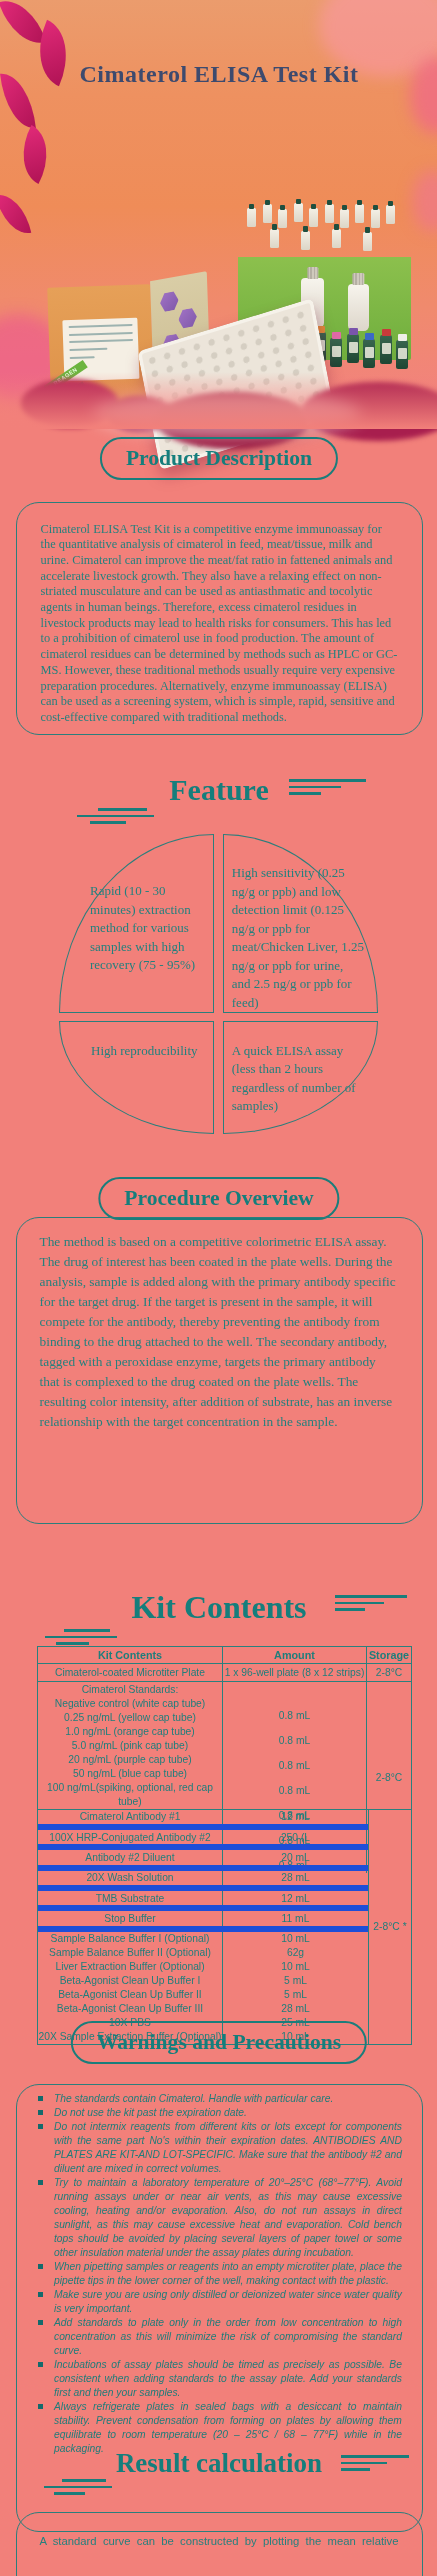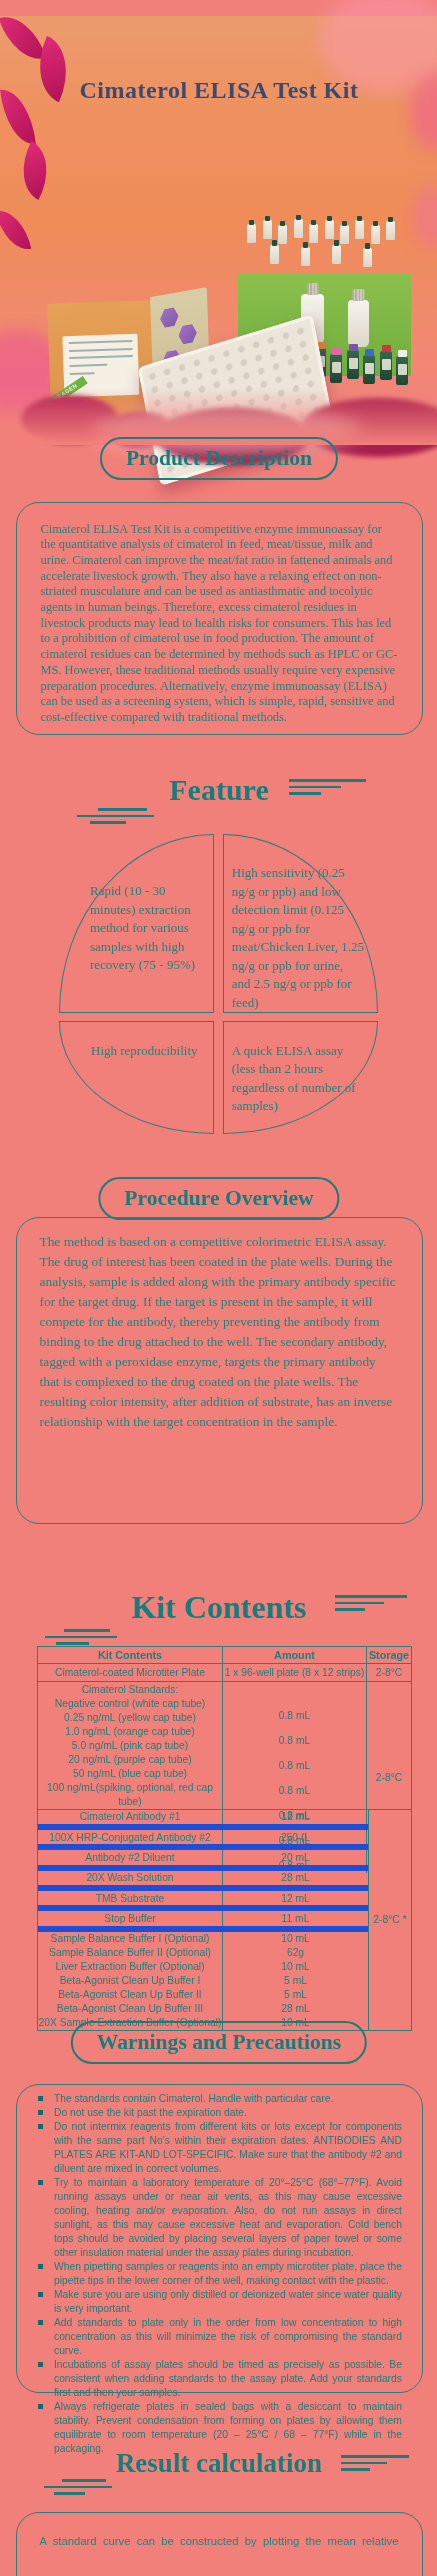--- a/index.html
+++ b/index.html
@@ -1,19 +1,19 @@
 <!DOCTYPE html>
 <html style="font-size:8.2px"><head>
 <meta charset="utf-8">
 <style>
   html,body{margin:0;padding:0;background:#555;}
   #page{position:relative;width:438px;height:3166px;background:#f2807a;overflow:hidden;
         font-family:"Liberation Serif",serif;}
   
-  .hero{position:absolute;left:0;top:16px;width:438px;height:429px;
+  .hero{position:absolute;left:0;top:0;width:438px;height:429px;
         background:linear-gradient(180deg,#eb9c6d 0%,#ee9160 22%,#ef8c58 48%,#f08a6e 72%,#f2837c 92%,#f2807a 100%);}
   .hero::after{content:'';position:absolute;left:0;right:0;bottom:0;height:57px;
         background:linear-gradient(180deg,rgba(242,128,122,0),#f2807a);}
   .hero-title{position:absolute;left:0;top:61px;width:100%;text-align:center;
         font-size:24px;font-weight:bold;color:#3d4a6e;letter-spacing:0.5px;}
   .leaf{position:absolute;border-radius:0 100% 0 100%;
         background:linear-gradient(135deg,#e12a78,#b01355);}
   .blob{position:absolute;border-radius:50%;filter:blur(7.2px);}
   .mound{position:absolute;border-radius:50%;filter:blur(2.6px);}
   .kitbox{position:absolute;box-sizing:border-box;}
@@ -284,31 +284,35 @@
           </div>
           <div class="brow">
             <div class="bc">Beta-Agonist Clean Up Buffer II</div>
             <div class="bc">5 mL</div>
           </div>
           <div class="brow">
             <div class="bc">Beta-Agonist Clean Up Buffer III</div>
             <div class="bc">28 mL</div>
           </div>
           <div class="brow">
+            <div class="bc">10X PBS</div>
+            <div class="bc">25 mL</div>
+          </div>
+          <div class="brow">
             <div class="bc">20X Sample Extraction Buffer (Optional)</div>
             <div class="bc">10 mL</div>
           </div>
         </div>
       </div>
       <div class="bstor">2-8°C *</div>
     </div>
   </div>
 
   <div class="pill" style="top:2021px;">Warnings and Precautions</div>
-  <div class="tbox" style="top:2084px;height:309px;">
+  <div class="tbox" style="top:2084px;height:448px;font-style:italic;">
     <ul class="wlist">
       <li>
           <span class="wsq"></span>
           <span class="wtx">The standards contain Cimaterol. Handle with particular care.</span>
         </li>
       <li>
           <span class="wsq"></span>
           <span class="wtx">Do not use the kit past the expiration date.</span>
         </li>
       <li>

